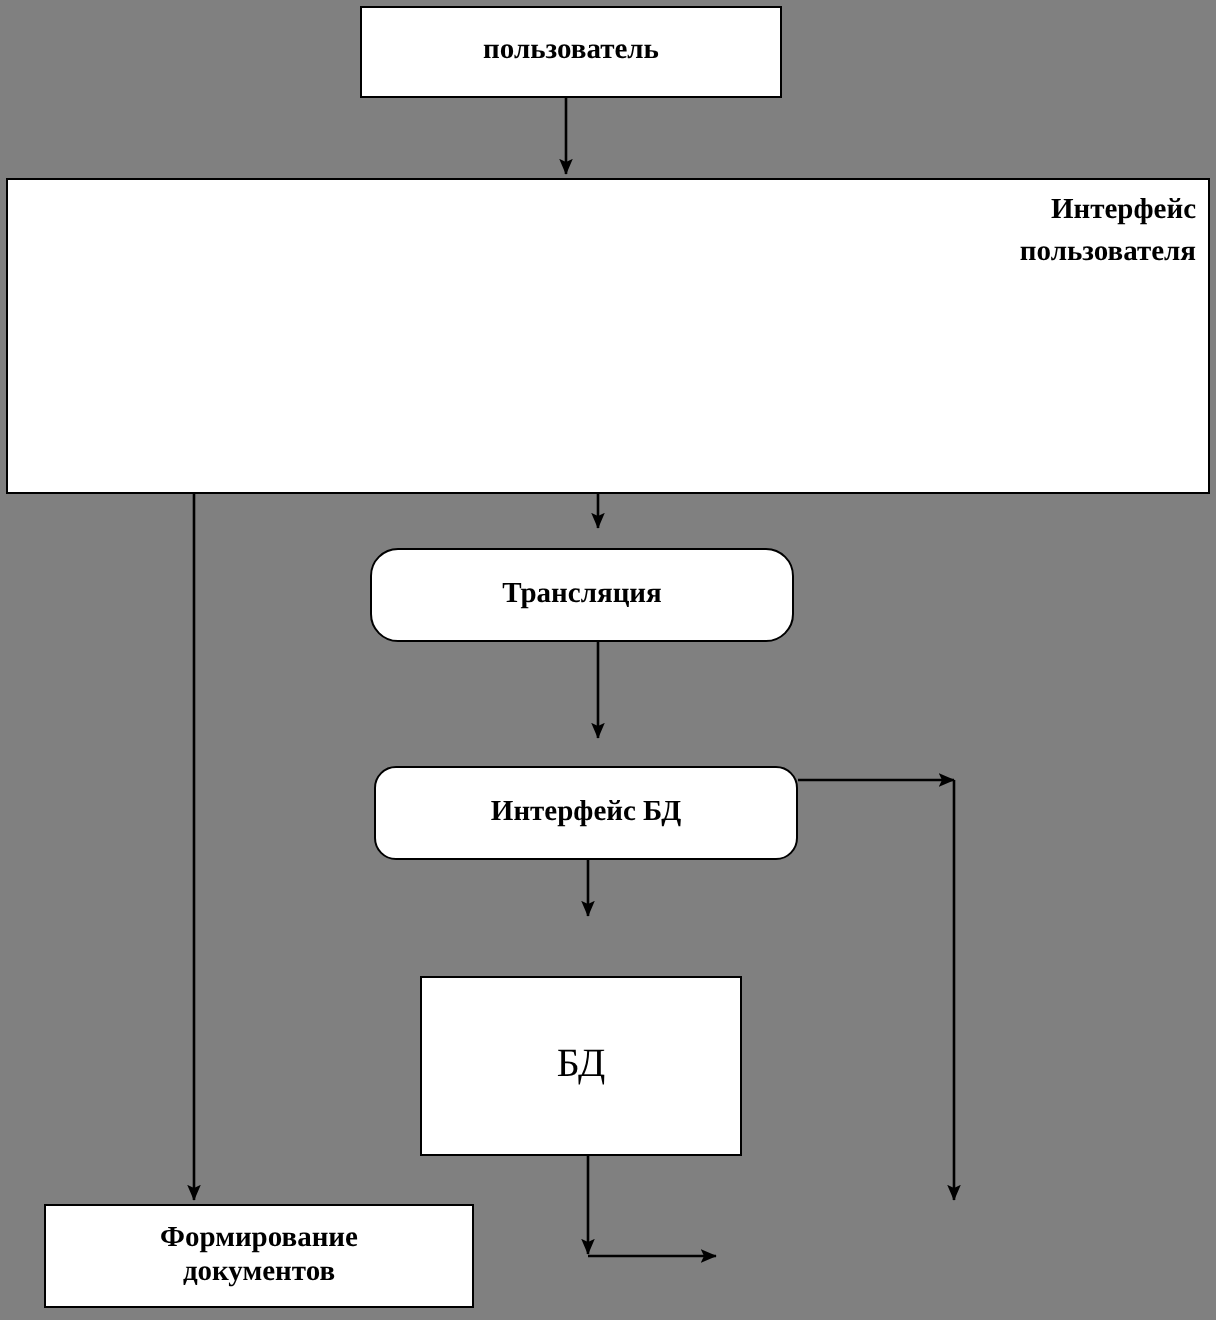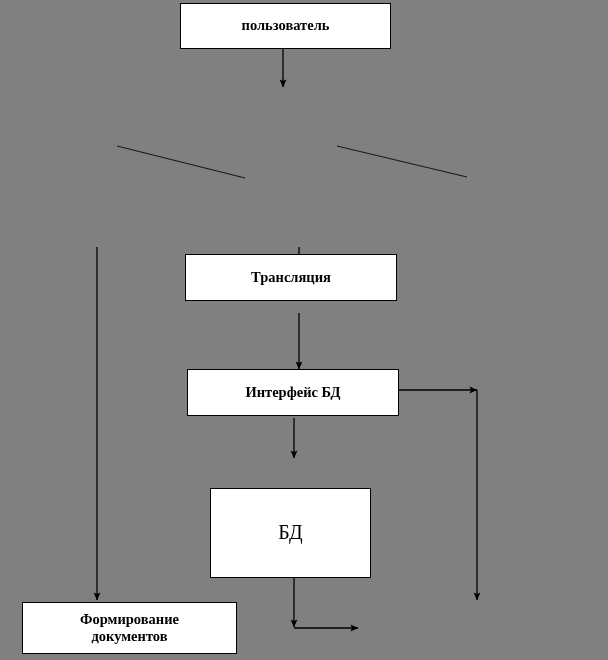--- a/index.html
+++ b/index.html
@@ -33,22 +33,22 @@
   }
   .node .label {
     display: block;
     width: 100%;
     padding: 0 4px;
     box-sizing: border-box;
   }
   
   #node-user        { left: 180px; top: 3px;   width: 211px; height: 46px;  font-size: 14.5px; }
   #node-ui          { left: 3px;   top: 89px;  width: 602px; height: 158px; }
-  #node-translation { left: 185px; top: 254px; width: 212px; height: 47px;  font-size: 14.5px; }
-  #node-dbiface     { left: 187px; top: 369px; width: 212px; height: 47px;  font-size: 14.5px; }
+  #node-translation { left: 185px; top: 274px; width: 212px; height: 47px;  font-size: 14.5px; border-radius: 14px; }
+  #node-dbiface     { left: 187px; top: 383px; width: 212px; height: 47px;  font-size: 14.5px; border-radius: 11px; }
   #node-db          { left: 210px; top: 488px; width: 161px; height: 90px;  font-size: 20px; font-weight: normal; }
   #node-docs        { left: 22px;  top: 602px; width: 215px; height: 52px;  font-size: 14.5px; }
   #node-dbms        { left: 360px; top: 602px; width: 221px; height: 52px;  font-size: 15.5px; }
 
   
   #node-ui {
     display: block;
     align-items: flex-start;
     justify-content: flex-end;
   }
@@ -103,20 +103,24 @@
     <line class="edge" x1="477" y1="390" x2="477" y2="600" marker-end="url(#arrowhead)"></line>
 
     <line class="edge" x1="294" y1="550" x2="294" y2="627" marker-end="url(#arrowhead)"></line>
     <line class="edge" x1="294" y1="628" x2="358" y2="628" marker-end="url(#arrowhead)"></line>
   </svg>
 
   <div class="node" id="node-user">
     <span class="label">пользователь</span>
   </div>
 
+  <div class="node" id="node-ui">
+    <span id="ui-caption">Интерфейс
+пользователя</span>
+  </div>
 
   <div class="node" id="node-translation">
     <span class="label">Трансляция</span>
   </div>
 
   <div class="node" id="node-dbiface">
     <span class="label">Интерфейс БД</span>
   </div>
 
   <div class="node" id="node-db">

